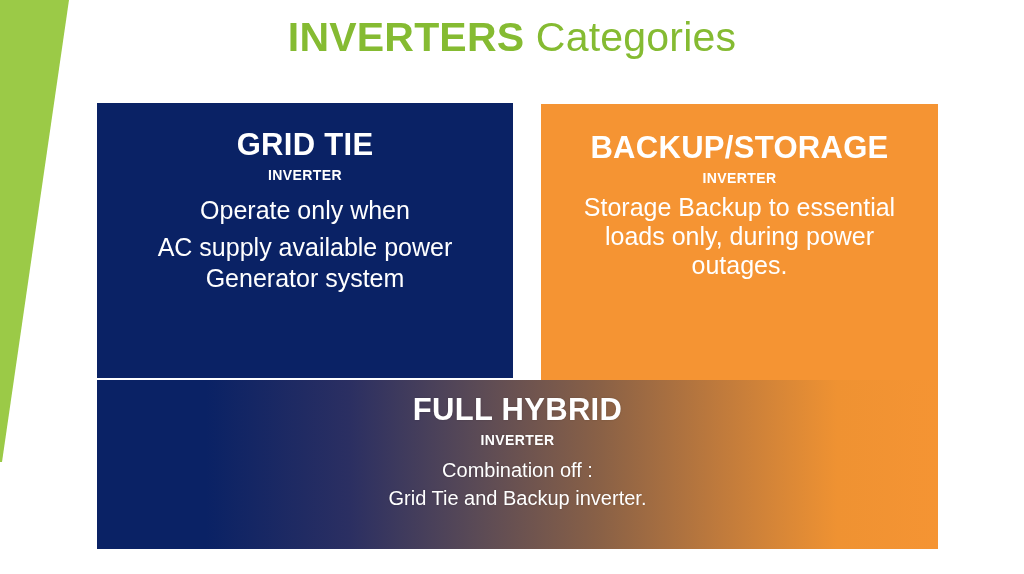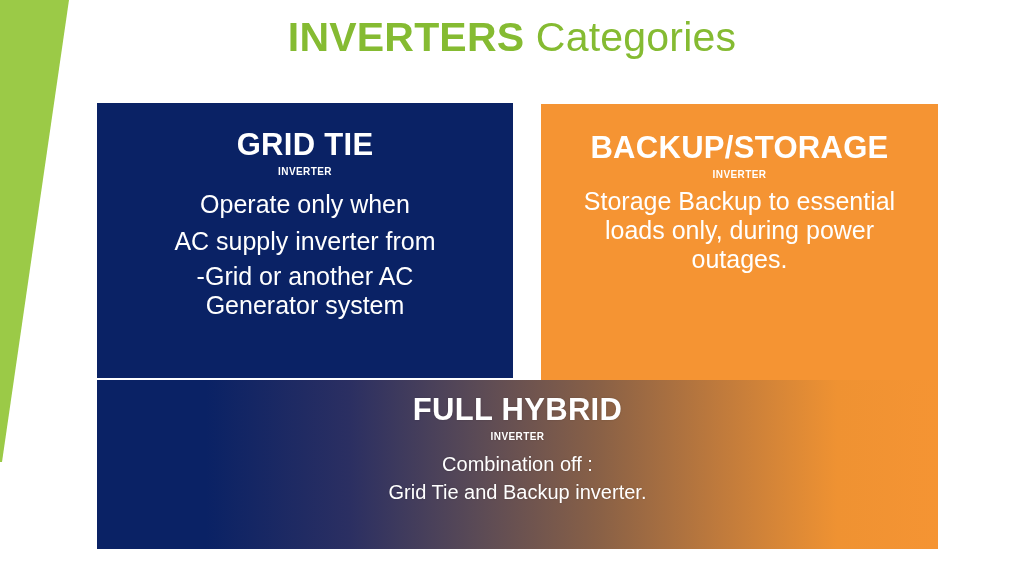--- a/index.html
+++ b/index.html
@@ -103,21 +103,21 @@
     font-family: "Liberation Sans", sans-serif;
     font-weight: bold;
     font-size: 31px;
     line-height: 1.05;
     margin: 0;
     letter-spacing: 0.3px;
   }
   .card-sub {
     font-family: "Liberation Sans", sans-serif;
     font-weight: bold;
-    font-size: 10px;
+    font-size: 14px;
     line-height: 1.6;
     margin: 2px 0 4px 0;
     letter-spacing: 0.4px;
   }
   .card-body {
     font-family: "Liberation Sans", sans-serif;
     font-weight: normal;
     font-size: 25px;
     line-height: 1.32;
     margin: 0;
@@ -159,22 +159,21 @@
   </svg>
 
   <div class="title-bar" style="color: rgb(133, 187, 50);">
     <span class="title-strong">INVERTERS</span><span class="title-light"> Categories</span>
   </div>
 
   <div class="card card-gridtie" style="background: rgb(10, 34, 101);">
     <div class="card-title">GRID TIE</div>
     <div class="card-sub">INVERTER</div>
     <div class="card-body spaced">Operate only when</div>
-    <div class="card-body spaced">AC supply inverter from</div>
-    <div class="card-body tight spaced">-Grid or another AC</div>
+    <div class="card-body spaced">AC supply available power</div>
     <div class="card-body tight">Generator system</div>
   </div>
 
   <div class="card card-backup" style="background: rgb(245, 148, 51);">
     <div class="card-title">BACKUP/STORAGE</div>
     <div class="card-sub">INVERTER</div>
     <div class="card-body tight">Storage Backup to essential</div>
     <div class="card-body tight">loads only, during power</div>
     <div class="card-body tight">outages.</div>
   </div>

